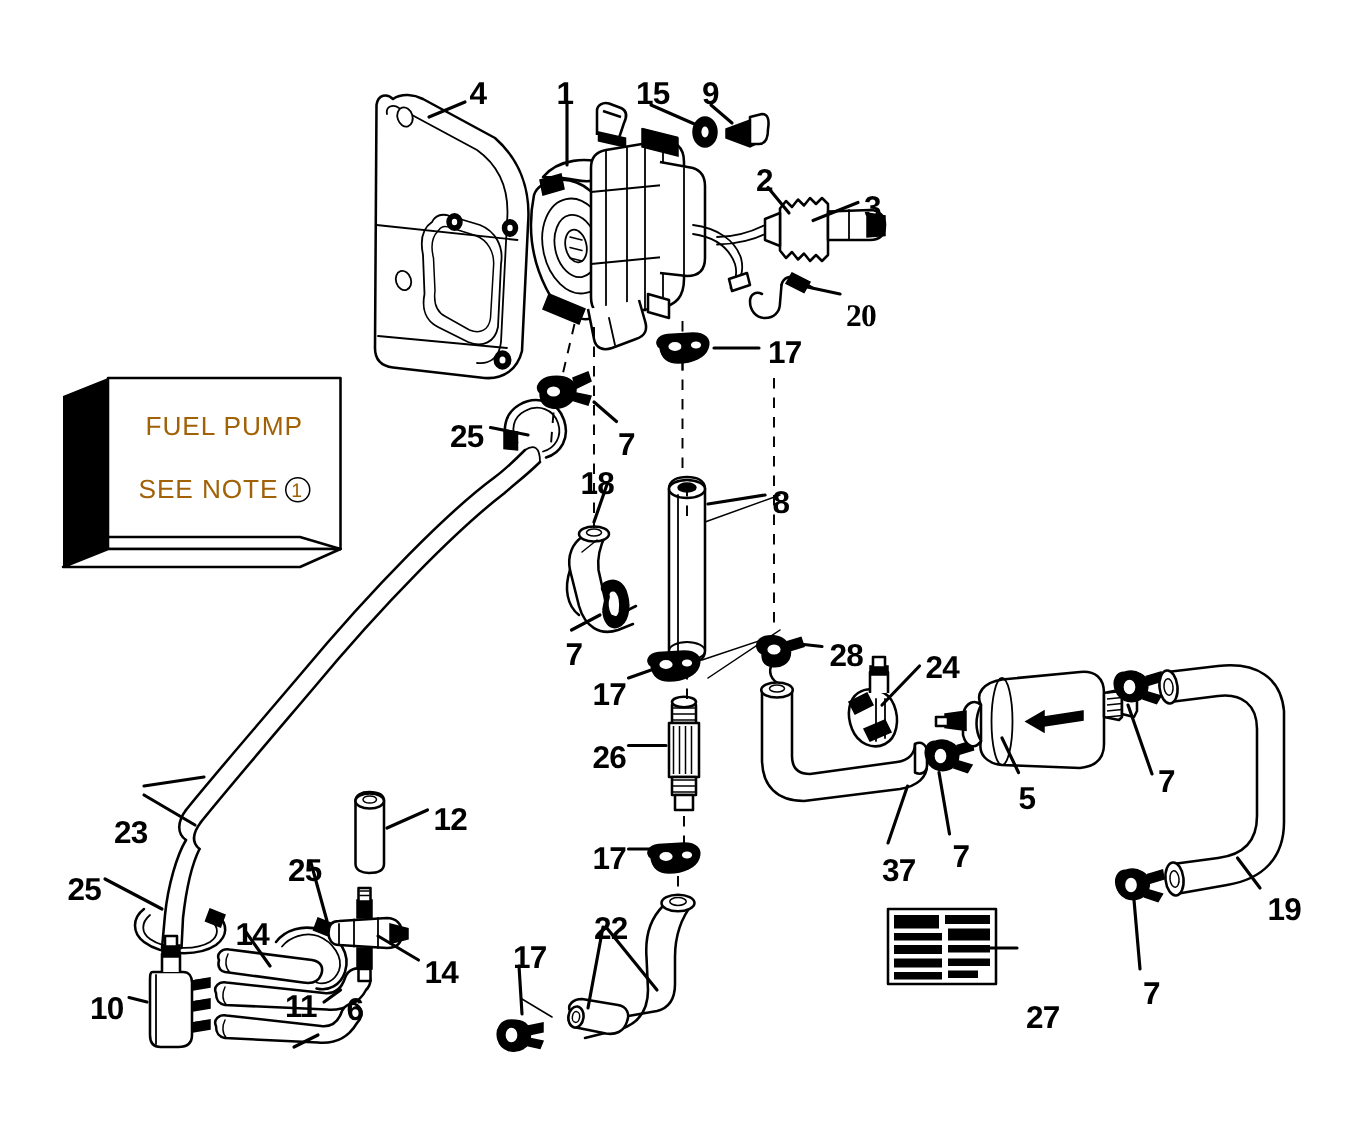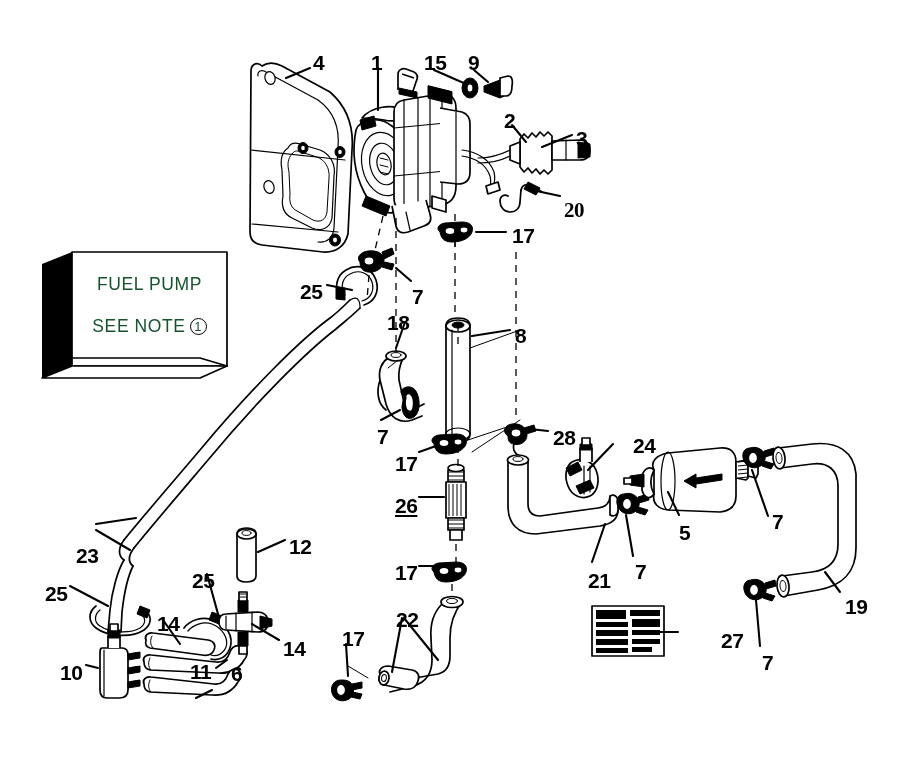--- a/index.html
+++ b/index.html
@@ -32,21 +32,21 @@
     letter-spacing:-0.5px;
     white-space:nowrap;
     user-select:none;
   }
   
   .kitbox-text{
     position:absolute;
     font-family:"Liberation Sans", sans-serif;
     font-size:17.5px;
     line-height:21px;
-    color:#14532d;
+    color:#a16207;
     letter-spacing:0.6px;
     white-space:nowrap;
     text-align:center;
     user-select:none;
   }
   .kit-note-wrap{
     display:inline-flex;
     align-items:center;
     gap:4px;
   }
@@ -562,37 +562,37 @@
       <div class="callout" style="left: 504px; top: 110px;">2</div>
       <div class="callout" style="left: 576px; top: 128px;">3</div>
       <div class="callout" style="left: 564px; top: 200px; font-family: Liberation Serif, serif;">20</div>
       <div class="callout" style="left: 512px; top: 225px;">17</div>
       <div class="callout" style="left: 300px; top: 281px;">25</div>
       <div class="callout" style="left: 412px; top: 286px;">7</div>
       <div class="callout" style="left: 387px; top: 312px;">18</div>
       <div class="callout" style="left: 515px; top: 325px;">8</div>
       <div class="callout" style="left: 377px; top: 426px;">7</div>
       <div class="callout" style="left: 553px; top: 427px;">28</div>
-      <div class="callout" style="left: 617px; top: 435px; margin-left: 16px;">24</div>
+      <div class="callout" style="left: 617px; top: 435px;">24</div>
       <div class="callout" style="left: 395px; top: 453px;">17</div>
-      <div class="callout" style="left: 395px; top: 495px; text-decoration: underline;">26</div>
+      <div class="callout" style="left: 395px; top: 495px;">26</div>
       <div class="callout" style="left: 772px; top: 511px;">7</div>
       <div class="callout" style="left: 679px; top: 522px;">5</div>
       <div class="callout" style="left: 76px; top: 545px;">23</div>
       <div class="callout" style="left: 289px; top: 536px;">12</div>
       <div class="callout" style="left: 635px; top: 561px;">7</div>
-      <div class="callout" style="left: 588px; top: 570px;">21</div>
+      <div class="callout" style="left: 588px; top: 570px;">37</div>
       <div class="callout" style="left: 395px; top: 562px;">17</div>
       <div class="callout" style="left: 192px; top: 570px;">25</div>
       <div class="callout" style="left: 845px; top: 596px; text-align: right;">19</div>
       <div class="callout" style="left: 45px; top: 583px;">25</div>
       <div class="callout" style="left: 157px; top: 613px;">14</div>
       <div class="callout" style="left: 283px; top: 638px;">14</div>
       <div class="callout" style="left: 342px; top: 628px;">17</div>
       <div class="callout" style="left: 396px; top: 609px;">22</div>
-      <div class="callout" style="left: 684px; top: 630px; margin-left: 37px;">27</div>
+      <div class="callout" style="left: 684px; top: 668px;">27</div>
       <div class="callout" style="left: 762px; top: 652px;">7</div>
       <div class="callout" style="left: 60px; top: 662px;">10</div>
       <div class="callout" style="left: 231px; top: 663px;">6</div>
       <div class="callout" style="left: 190px; top: 661px;">11</div>
     </div>
 
 </div>
 
 </body></html>

